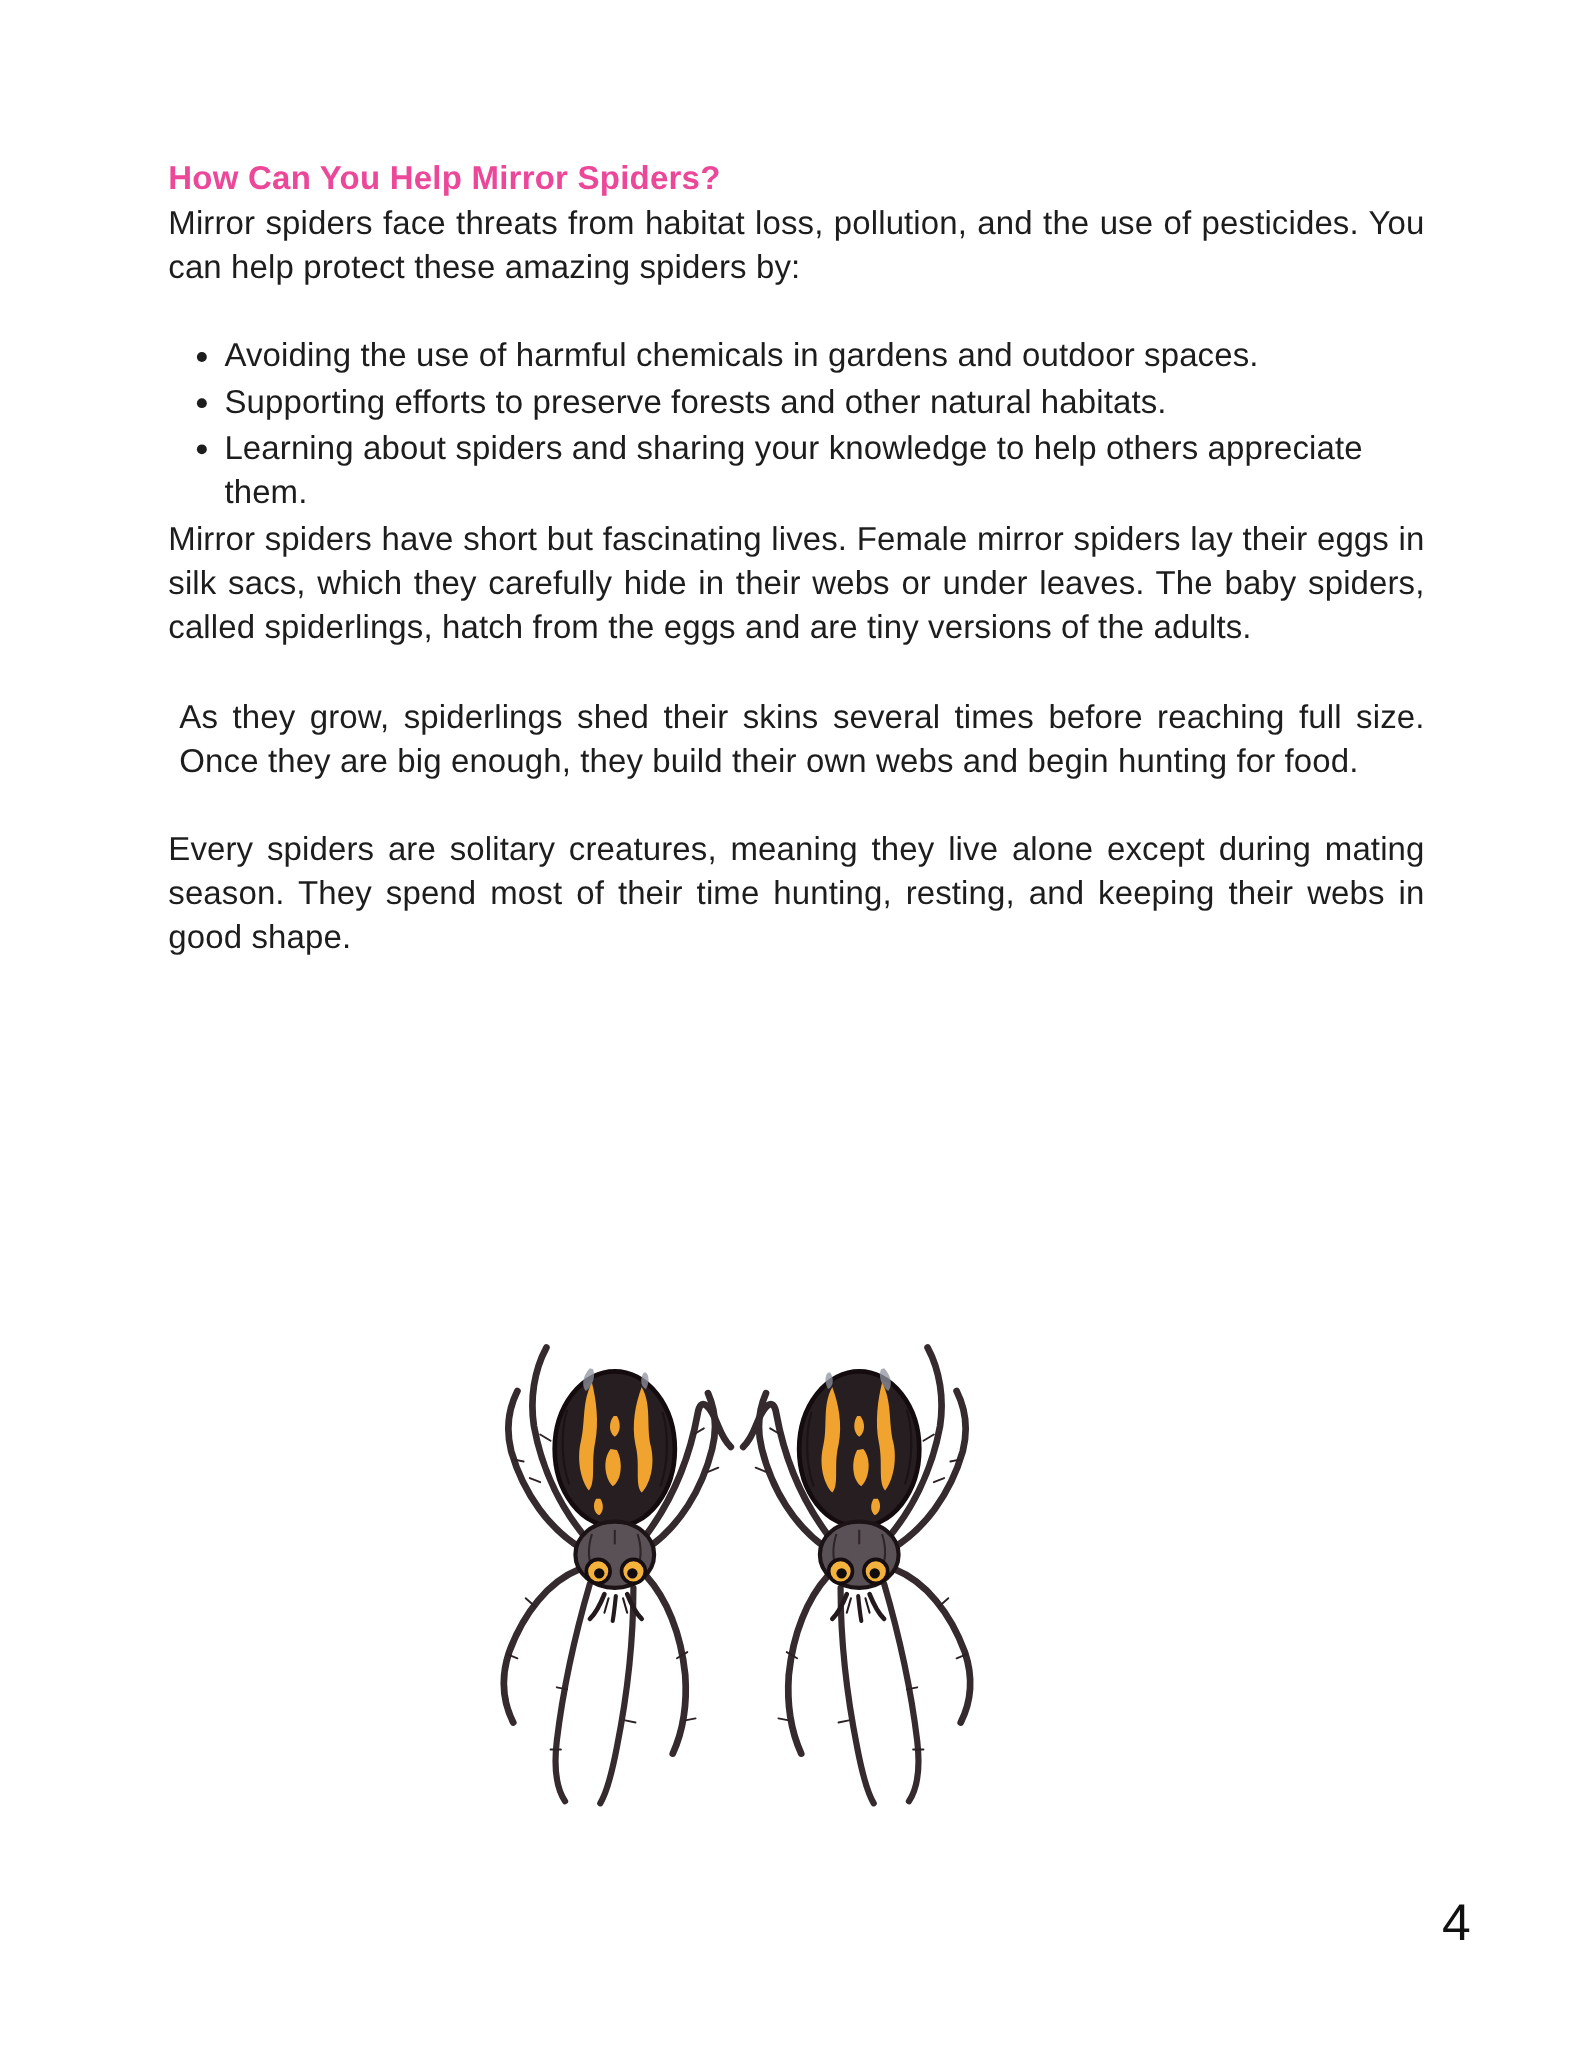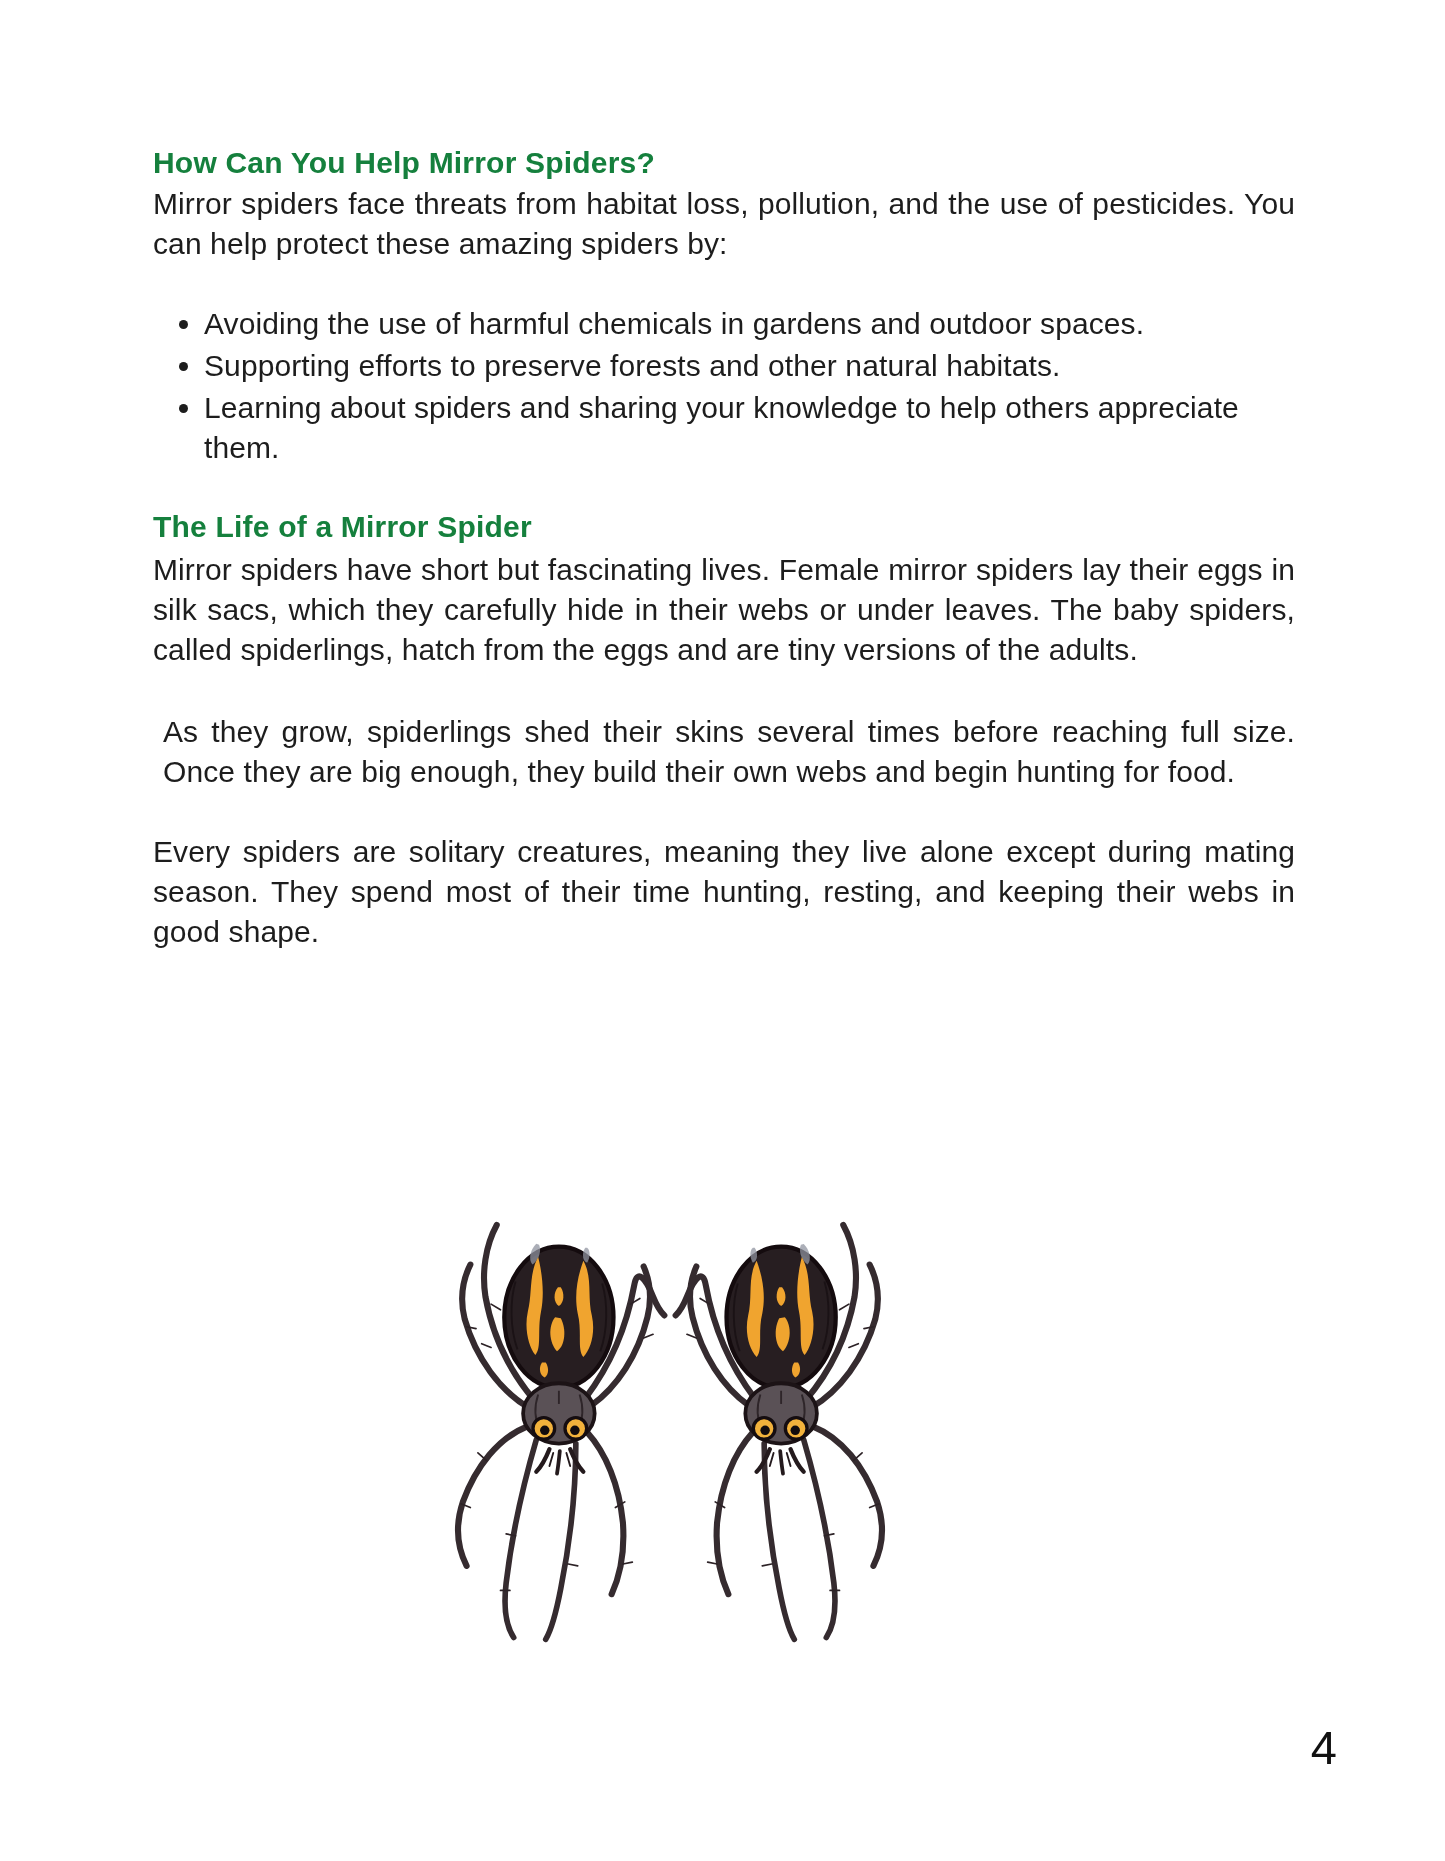--- a/index.html
+++ b/index.html
@@ -9,21 +9,21 @@
     background:#ffffff;
     font-family:"Liberation Sans","DejaVu Sans",sans-serif;
     color:#1d1d1d;
     overflow:hidden;
   }
   .content{
     position:absolute;left:153px;top:0;width:1142px;
   }
   .h{
     margin:0;font-size:30px;font-weight:700;line-height:40px;
-    letter-spacing:.2px;color:#15803d;text-align:left;
+    letter-spacing:.2px;color:#ec4899;text-align:left;
   }
   .h-help{margin-top:143px;}
   .h-life{margin-top:39px;}
   .para{
     margin:0;font-size:30px;font-weight:400;line-height:40px;
     text-align:justify;letter-spacing:.1px;
   }
   .p-intro{margin-top:1px;}
   .p-conclusion{margin-top:48px;}
   .p-life1{margin-top:3px;}
@@ -69,21 +69,20 @@
         <span class="dot"></span>
         <span>Supporting efforts to preserve forests and other natural habitats.</span>
       </li>
       <li>
         <span class="dot"></span>
         <span>Learning about spiders and sharing your knowledge to help others appreciate them.</span>
       </li>
     </ul>
 
 
-    <h2 class="h h-life">The Life of a Mirror Spider</h2>
 
     <p class="para p-life1">Mirror spiders have short but fascinating lives. Female mirror spiders lay their eggs in silk sacs, which they carefully hide in their webs or under leaves. The baby spiders, called spiderlings, hatch from the eggs and are tiny versions of the adults.</p>
 
     <p class="para p-life2">As they grow, spiderlings shed their skins several times before reaching full size. Once they are big enough, they build their own webs and begin hunting for food.</p>
 
     <p class="para p-life3">Every spiders are solitary creatures, meaning they live alone except during mating season. They spend most of their time hunting, resting, and keeping their webs in good shape.</p>
 
   </div>
 
   <svg class="illustration" viewBox="0 0 480 470" xmlns="http://www.w3.org/2000/svg">

